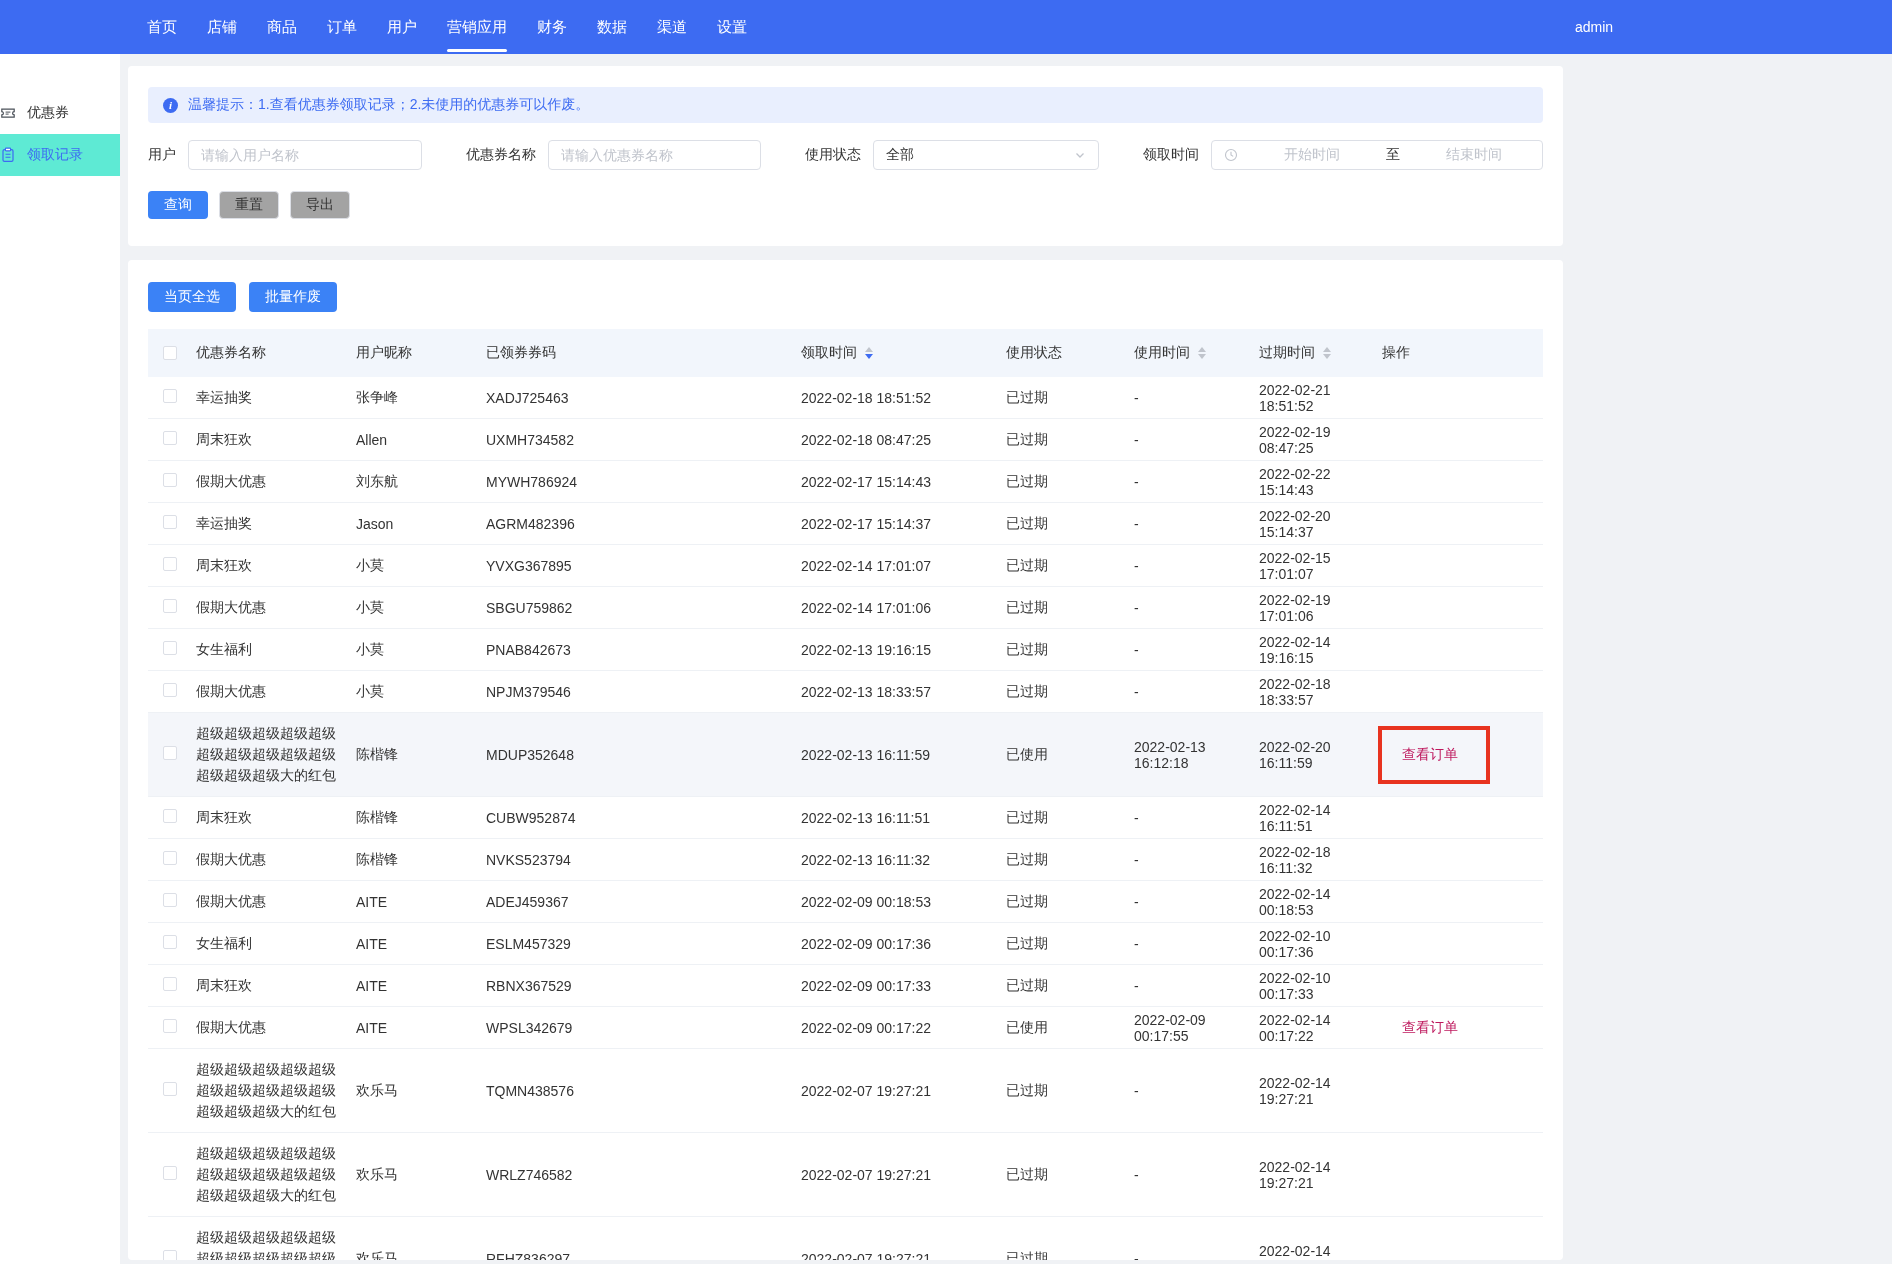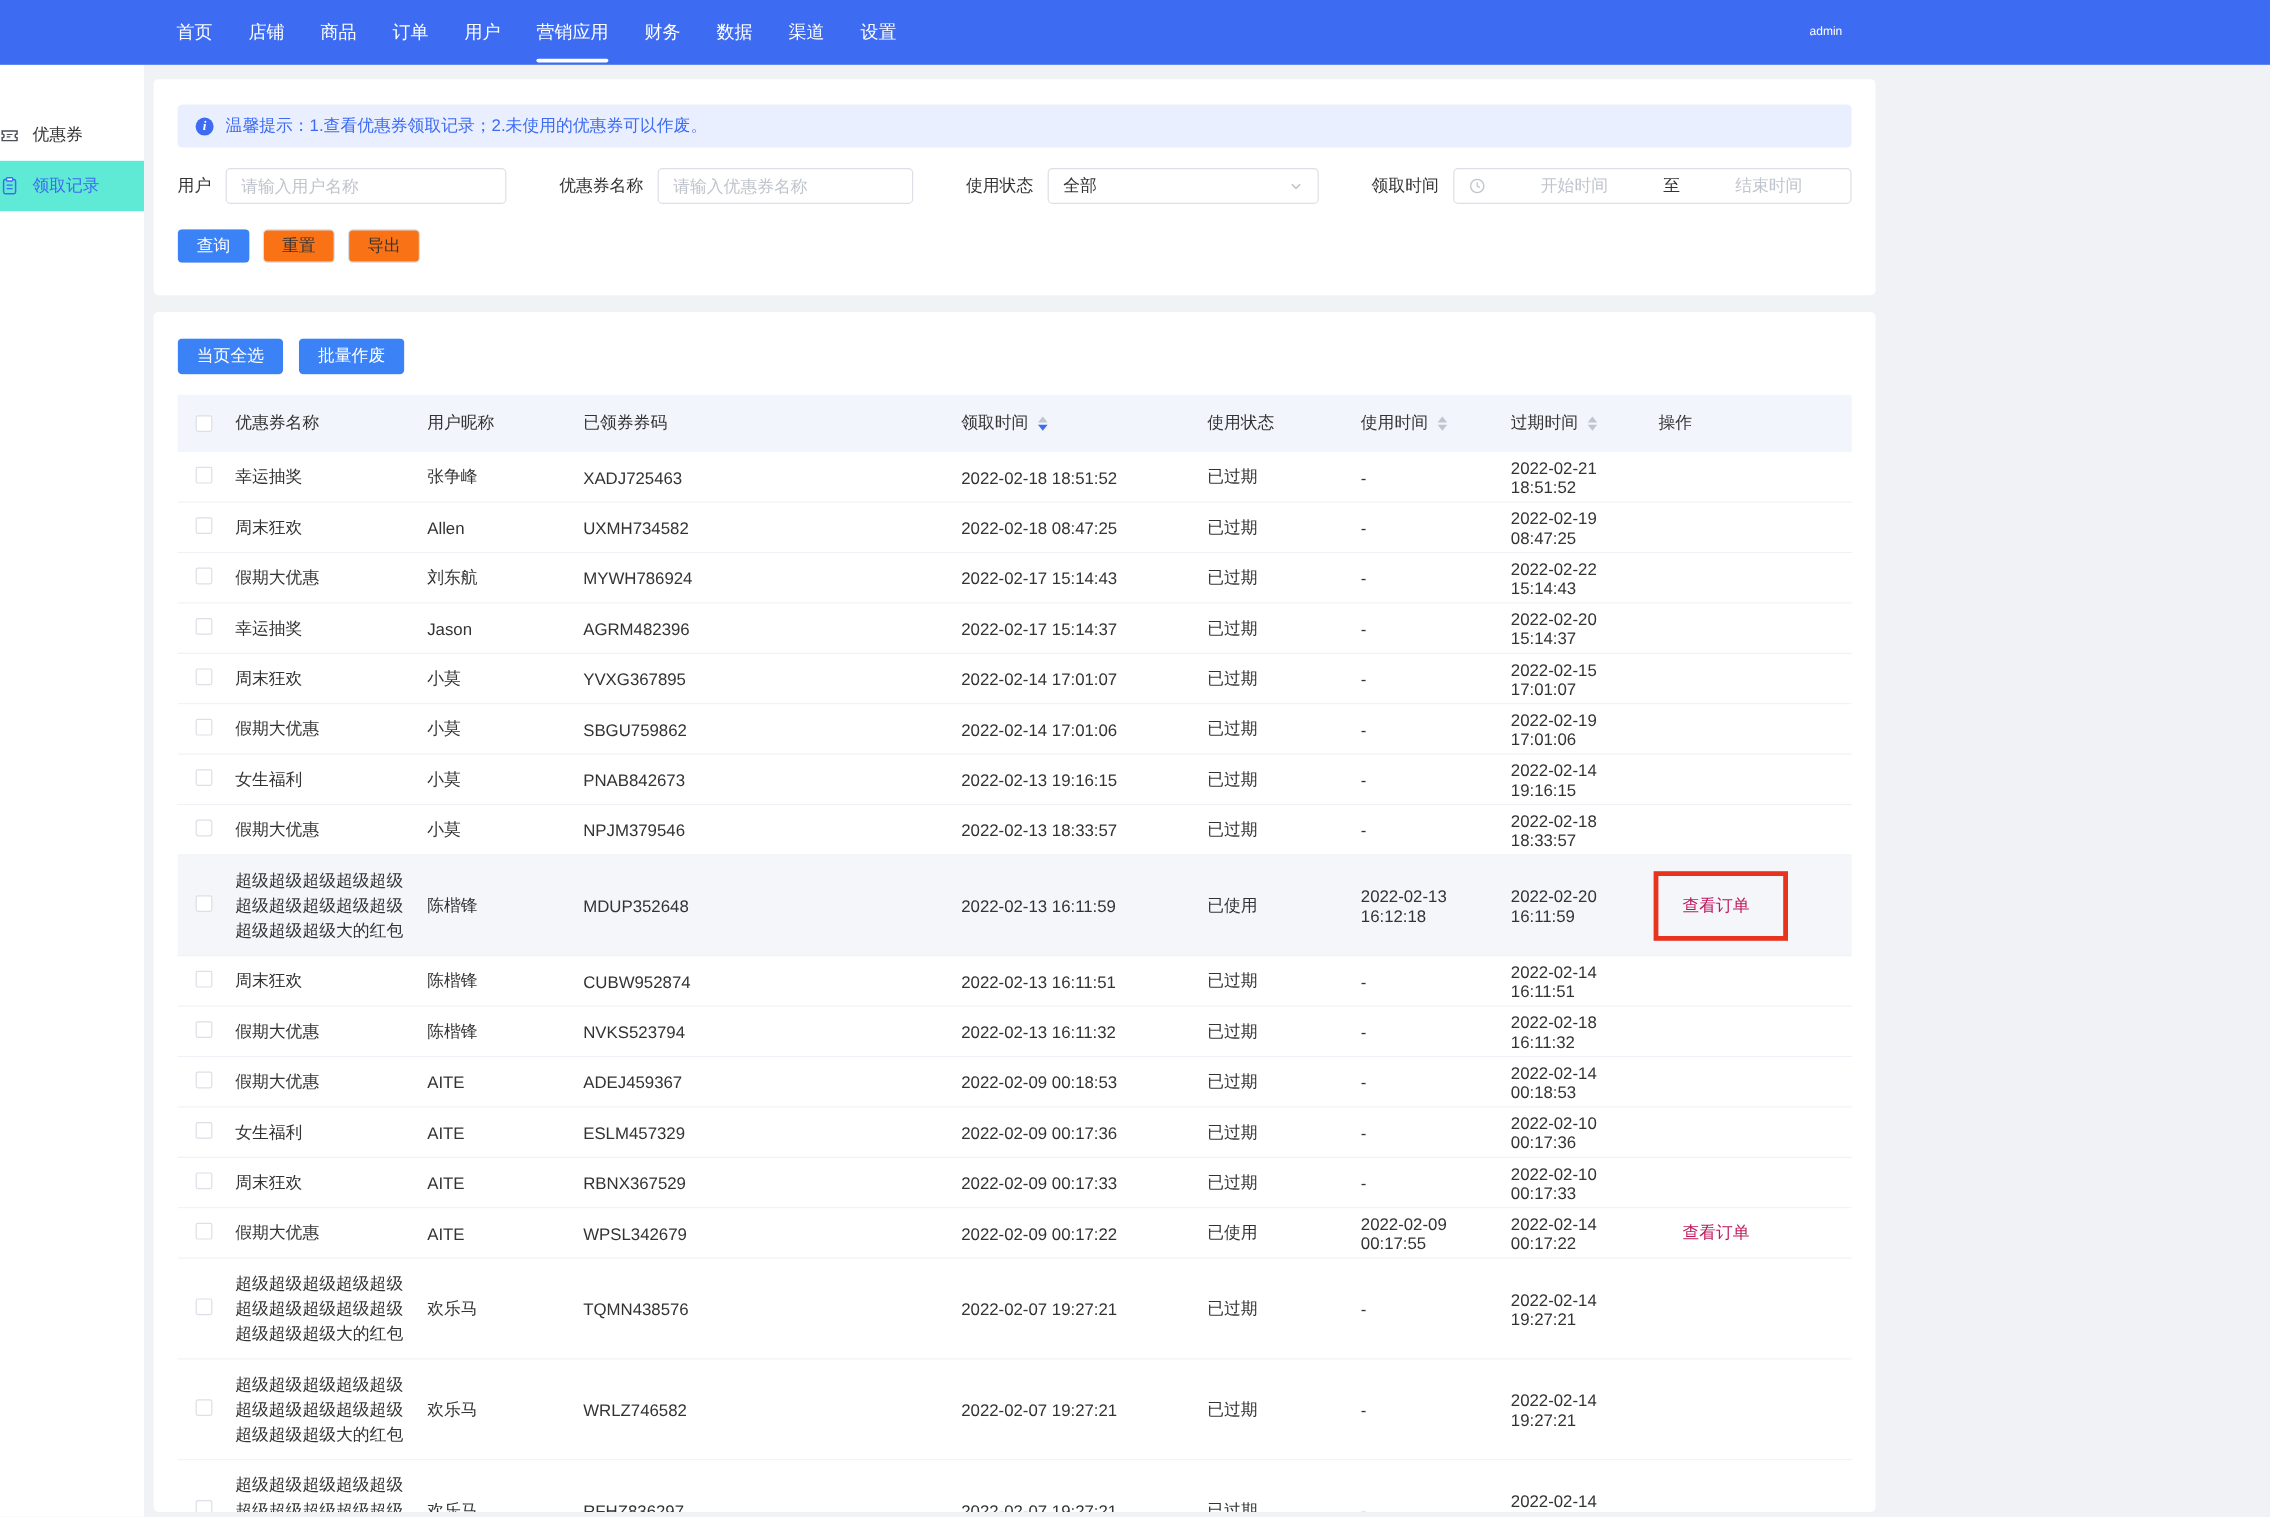--- a/index.html
+++ b/index.html
@@ -7,22 +7,22 @@
     font-family:"Liberation Sans","DejaVu Sans",sans-serif; color:#333; }
 
   
   .topnav { height:54px; background:#3d6bf2; display:flex; align-items:center; position:relative; }
   .logo-area { width:120px; height:100%; flex:0 0 auto; }
   .nav-menu { display:flex; align-items:center; height:100%; margin-left:12px; }
   .nav-item { color:#fff; font-size:15px; font-weight:500; padding:0 15px; height:100%;
     display:flex; align-items:center; position:relative; cursor:pointer; }
   .nav-item.active::after { content:""; position:absolute; left:15px; right:15px; bottom:2px;
     height:3px; background:#fff; border-radius:2px; }
-  .nav-user { position:absolute; left:1508px; top:50%; transform:translateY(-50%);
-    color:#fff; font-size:10px; cursor:pointer; }
+  .nav-user { position:absolute; left:1575px; top:50%; transform:translateY(-50%);
+    color:#fff; font-size:14px; cursor:pointer; }
 
   
   .layout { display:flex; height:1210px; }
   .sidebar { width:120px; background:#fff; padding-top:38px; flex:0 0 auto; }
   .side-item { height:42px; display:flex; align-items:center; gap:11px;
     font-size:14px; color:#333; cursor:pointer; }
   .side-item.active { background:#5eead4; color:#3d6bf2; }
   .side-item .icon { width:16px; height:16px; display:inline-flex; }
   .content { flex:1; padding:12px 0 0 8px; }
   .panel { width:1435px; background:#fff; border-radius:4px; }
@@ -43,21 +43,21 @@
   .f-select { width:226px; height:30px; border:1px solid #dcdfe6; border-radius:4px;
     display:flex; align-items:center; justify-content:space-between; padding:0 12px;
     font-size:14px; color:#333; cursor:pointer; background:#fff; }
   .f-range { width:332px; height:30px; border:1px solid #dcdfe6; border-radius:4px;
     display:flex; align-items:center; padding:0 12px; font-size:14px; gap:18px; background:#fff; cursor:pointer; }
   .f-range .ph { color:#c0c4cc; flex:1; text-align:center; }
   .f-range .sep { color:#333; flex:0 0 auto; }
   .btn-row { margin-top:21px; display:flex; gap:11px; }
   .btn { height:28px; padding:0 15px; border-radius:4px; font-size:14px; display:inline-flex;
     align-items:center; justify-content:center; cursor:pointer; border:1px solid transparent;
-    font-family:inherit; background:#f97316; }
+    font-family:inherit; background:#a3a3a3; }
   .btn.primary { background:#3b82f6; color:#fff; }
   .btn.plain { border-color:#dcdfe6; color:#333; }
 
   
   .table-panel { margin-top:14px; padding:22px 20px; height:1000px; overflow:hidden; }
   .bulk-row { display:flex; gap:13px; }
   .bulk-row .btn { height:30px; }
   .table { margin-top:17px; font-size:14px; }
   .t-grid { display:grid; grid-template-columns:48px 160px 130px 315px 205px 128px 125px 123px 1fr;
     align-items:center; }

